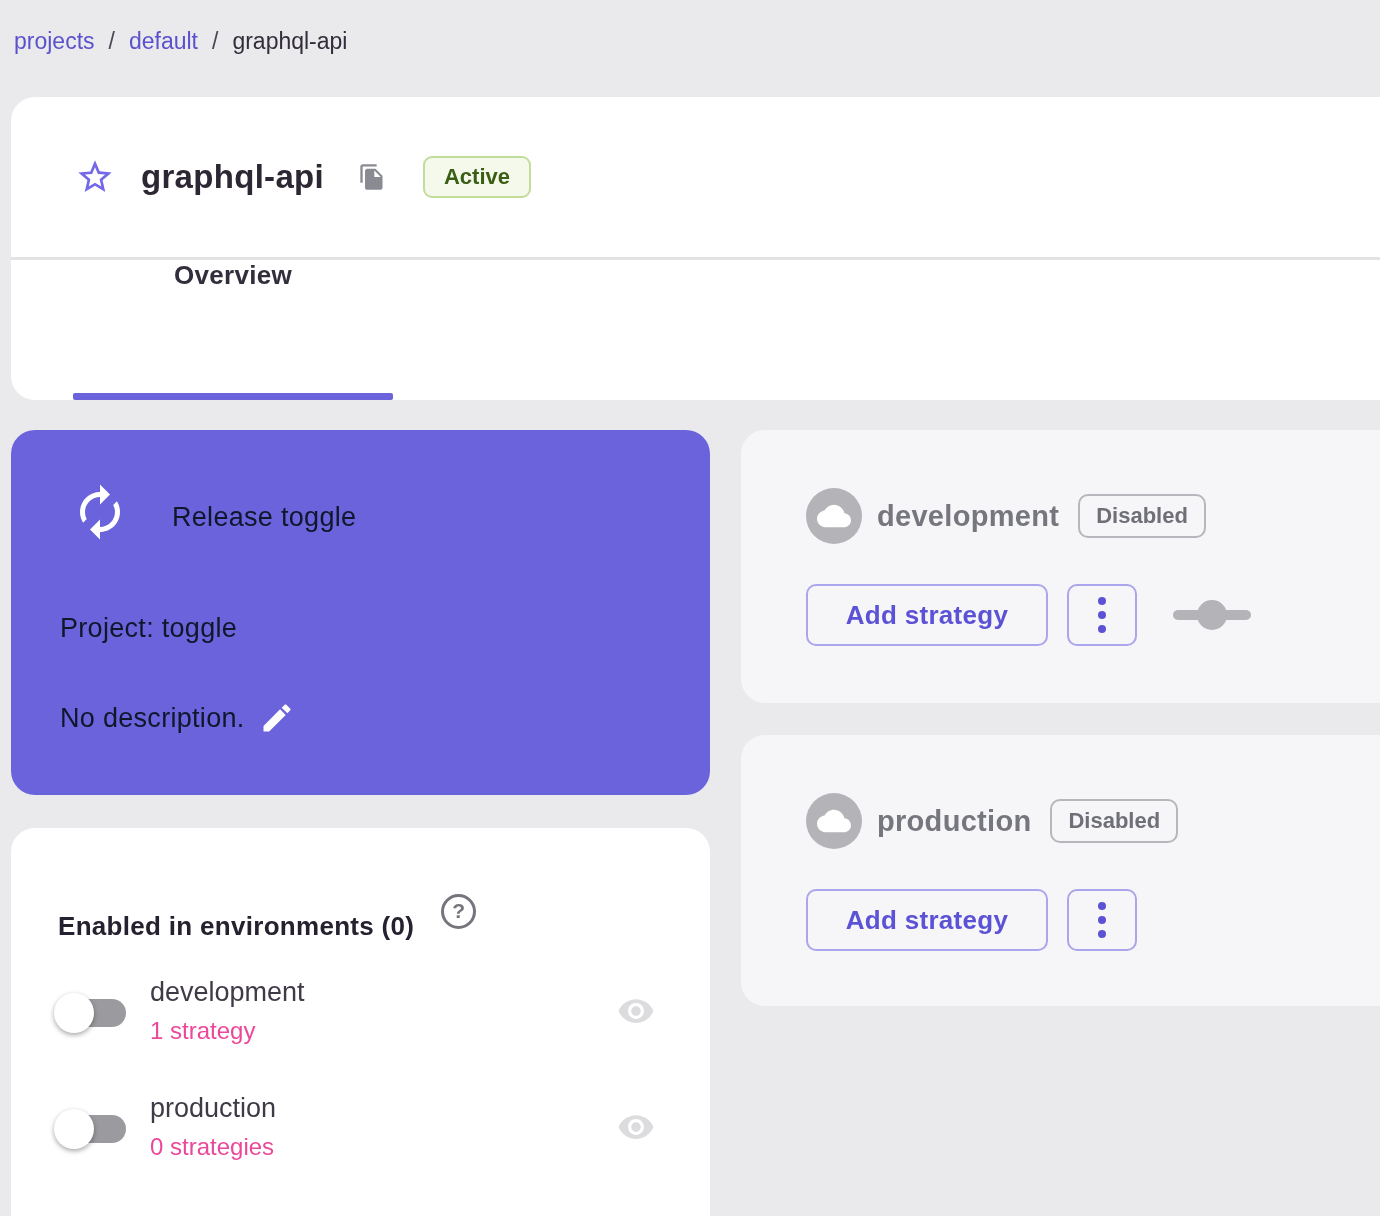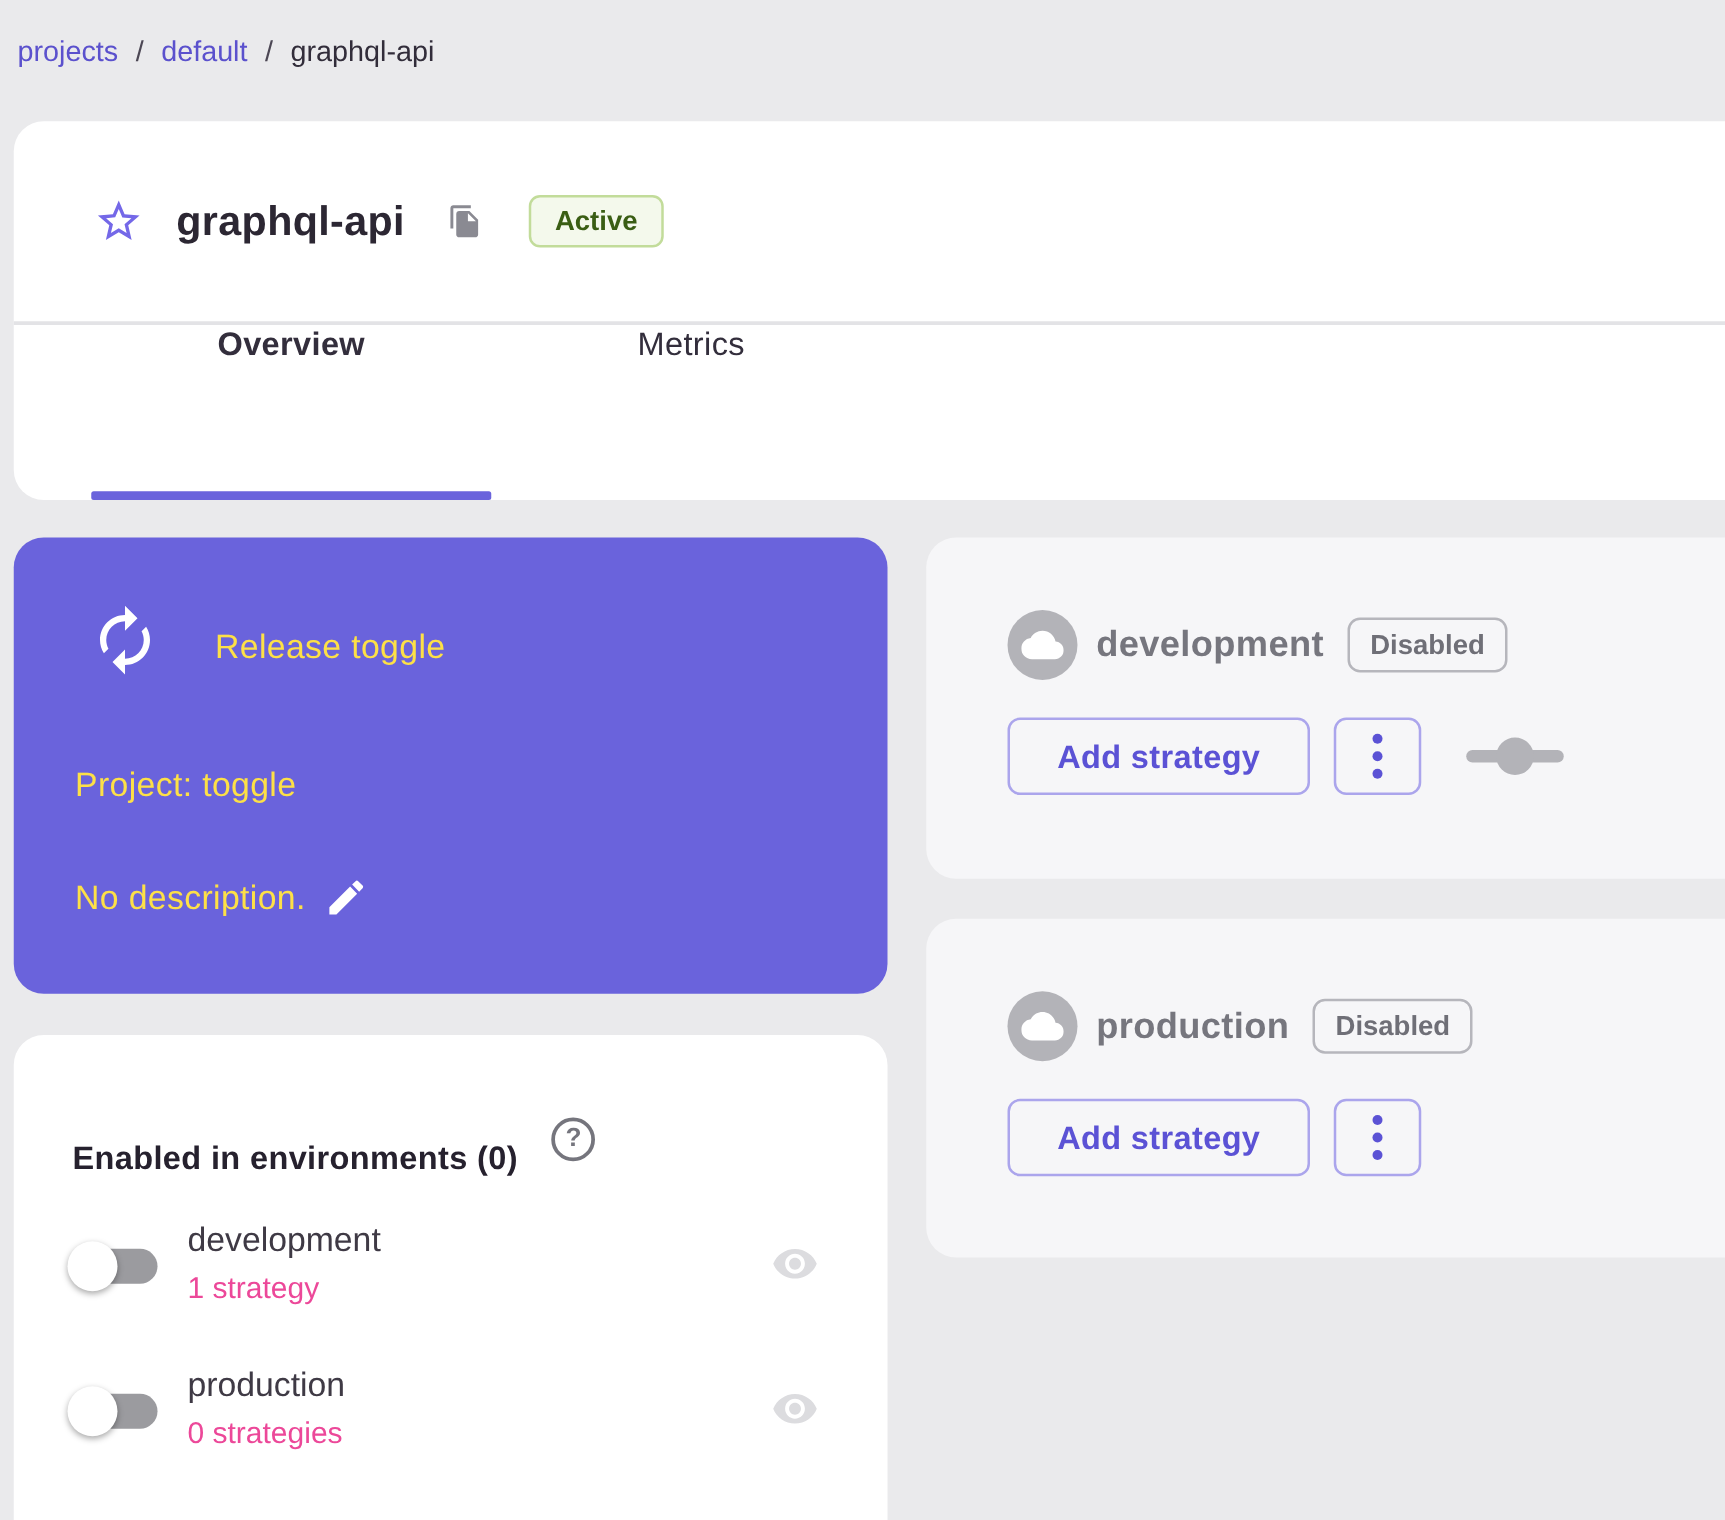--- a/index.html
+++ b/index.html
@@ -43,21 +43,21 @@
     background:#6a63dc; border-radius:2px;
   }
 
   
   .col-left  { position:absolute; left:11px;  top:430px; width:699px; }
   .col-right { position:absolute; left:741px; top:430px; width:679px; }
 
   
   .overview-card {
     position:relative; width:699px; height:365px;
-    background:#6a63dc; border-radius:24px; color:#fde047;
+    background:#6a63dc; border-radius:24px; color:#0f172a;
   }
   .ov-icon { position:absolute; left:59px; top:52px; width:60px; height:60px; }
   .ov-type { position:absolute; left:161px; top:72px; font-size:27px; letter-spacing:.3px; }
   .ov-project { position:absolute; left:49px; top:183px; font-size:27px; letter-spacing:.3px; }
   .ov-desc-row { position:absolute; left:49px; top:268px; display:flex; align-items:center; gap:12px; }
   .ov-desc { font-size:27px; letter-spacing:.3px; }
   .edit-btn { width:40px; height:40px; display:flex; align-items:center; justify-content:center; cursor:pointer; }
 
   
   .enabled-card {
@@ -93,21 +93,21 @@
   .env-header { position:absolute; left:65px; top:58px; display:flex; align-items:center; }
   .env-avatar {
     width:56px; height:56px; border-radius:50%; background:#b3b3b8;
     display:flex; align-items:center; justify-content:center; flex:0 0 auto;
   }
   .env-name { margin-left:15px; font-size:29px; font-weight:700; color:#76767e; letter-spacing:.3px; }
   .disabled-chip {
     margin-left:19px; font-size:22px; font-weight:700; color:#6f6f77;
     border:2px solid #b6b6bc; border-radius:10px; padding:7px 16px; line-height:1.2;
   }
-  .env-actions { position:absolute; left:65px; top:144px; display:flex; align-items:center; }
+  .env-actions { position:absolute; left:65px; top:154px; display:flex; align-items:center; }
   .add-strategy-btn {
     width:242px; height:62px; border:2px solid #aba5ec; border-radius:10px;
     background:transparent; color:#5b52d5; font-size:26px; font-weight:700;
     font-family:"Liberation Sans", sans-serif; letter-spacing:.3px; cursor:pointer;
   }
   .kebab-btn {
     margin-left:19px; width:70px; height:62px; border:2px solid #aba5ec;
     border-radius:10px; background:transparent; cursor:pointer;
     display:flex; flex-direction:column; align-items:center; justify-content:center; gap:6px;
   }
@@ -140,23 +140,20 @@
         <path d="M16 1H4c-1.1 0-2 .9-2 2v14h2V3h12V1zm-1 4l6 6v10c0 1.1-.9 2-2 2H7.99C6.89 23 6 22.1 6 21l.01-14c0-1.1.89-2 1.99-2h7zm-1 7h5.5L14 6.5V12z"></path>
       </svg>
     </span>
     <span class="status-chip">Active</span>
   </div>
   <div class="header-divider"></div>
   <div class="tabs">
     <div class="tab active">
       <span>Overview</span>
       <span class="tab-underline"></span>
-    </div>
-    <div class="tab">
-      <span>Metrics</span>
     </div>
   </div>
 </section>
 
 <div class="col-left">
 
   <section class="overview-card">
     <svg class="ov-icon" viewBox="0 0 24 24" fill="#ffffff">
       <path d="M12 6v3l4-4-4-4v3c-4.42 0-8 3.58-8 8 0 1.57.46 3.03 1.24 4.26L6.7 14.8c-.45-.83-.7-1.79-.7-2.8 0-3.31 2.69-6 6-6zm6.76 1.74L17.3 9.2c.44.84.7 1.79.7 2.8 0 3.31-2.69 6-6 6v-3l-4 4 4 4v-3c4.42 0 8-3.58 8-8 0-1.57-.46-3.03-1.24-4.26z"></path>
     </svg>

